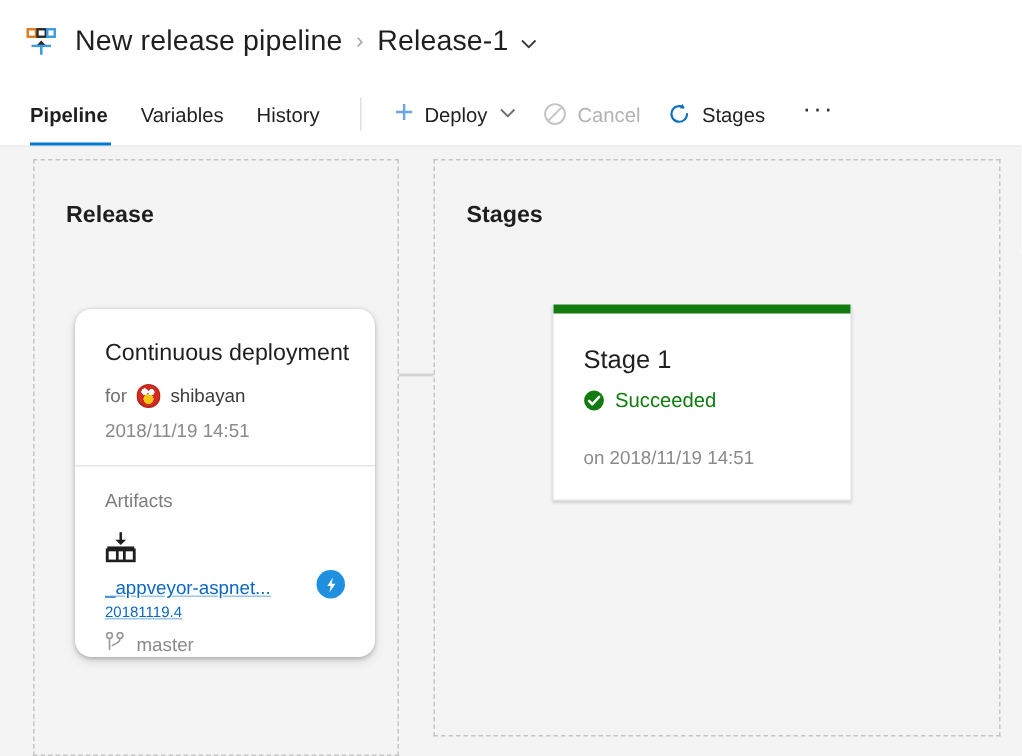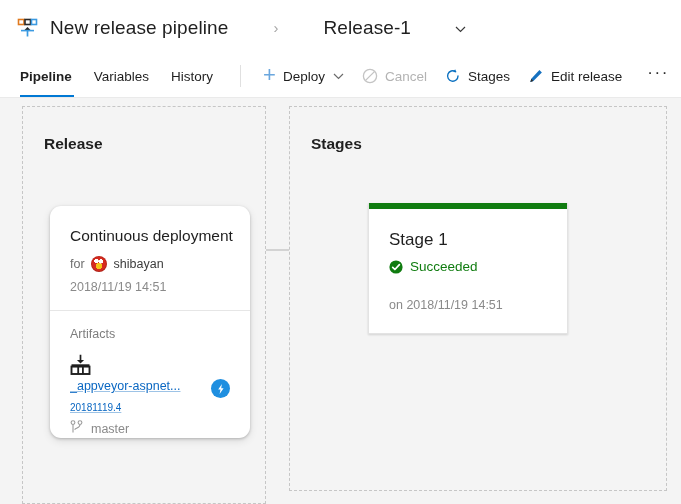--- a/index.html
+++ b/index.html
@@ -27,21 +27,20 @@
     position: relative;
     top: 1px;
   }
   .breadcrumb {
     display: flex;
     align-items: center;
     font-size: 19px;
     color: #1f1f1f;
     font-weight: 400;
     letter-spacing: 0.1px;
-    gap: 36px;
   }
   .bc-name { color: #1f1f1f; }
   .bc-sep {
     color: #a6a6a6;
     margin: 0 9px;
     font-size: 15px;
     position: relative;
     top: 0px;
   }
   .bc-release { color: #1f1f1f; }
@@ -217,21 +216,21 @@
     font-size: 12.5px;
     color: #7d7d7d;
     margin-bottom: 13px;
   }
   .artifact-icon {
     width: 21px; height: 21px;
     margin-bottom: 6px;
   }
   .artifact-row {
     display: flex;
-    align-items: flex-start;
+    align-items: flex-end;
     justify-content: space-between;
   }
   .artifact-name {
     font-size: 12.5px;
     color: #0a67c2;
     text-decoration: underline;
     text-decoration-color: #9dc3e6;
     white-space: nowrap;
     overflow: hidden;
     cursor: pointer;
@@ -361,29 +360,20 @@
   <div class="tbitem">
     <span class="tbicon">
       <svg width="16" height="16" viewBox="0 0 16 16">
         <path d="M13 8 A5.2 5.2 0 1 1 10.6 3.6" stroke="#0a70c0" stroke-width="1.4" fill="none" stroke-linecap="round"></path>
         <path d="M10.2 1.2 L11.2 4.3 L8.2 4.1 Z" fill="#0a70c0"></path>
       </svg>
     </span>
     <span>Stages</span>
   </div>
 
-  <div class="tbitem">
-    <span class="tbicon">
-      <svg width="16" height="16" viewBox="0 0 16 16">
-        <path d="M11.4 1.9 L13.9 4.4 L5.4 12.9 L2.3 13.9 L3.3 10.8 Z" fill="#1571c0"></path>
-        <path d="M2.3 13.9 L3.3 10.8 L5.4 12.9 Z" fill="#2b2b2b"></path>
-      </svg>
-    </span>
-    <span>Edit release</span>
-  </div>
 
   <div class="ellipsis-btn">
     <span>···</span>
   </div>
 </div>
 
 <div class="canvas">
 
   <div class="connector"></div>
 

